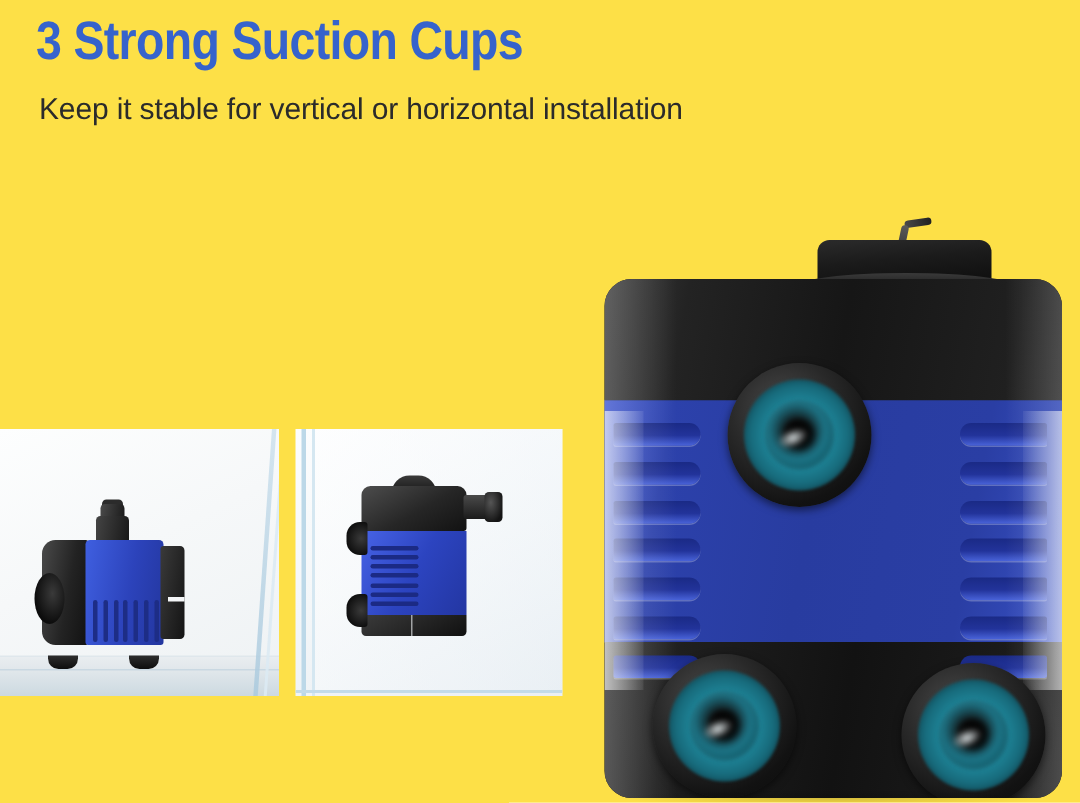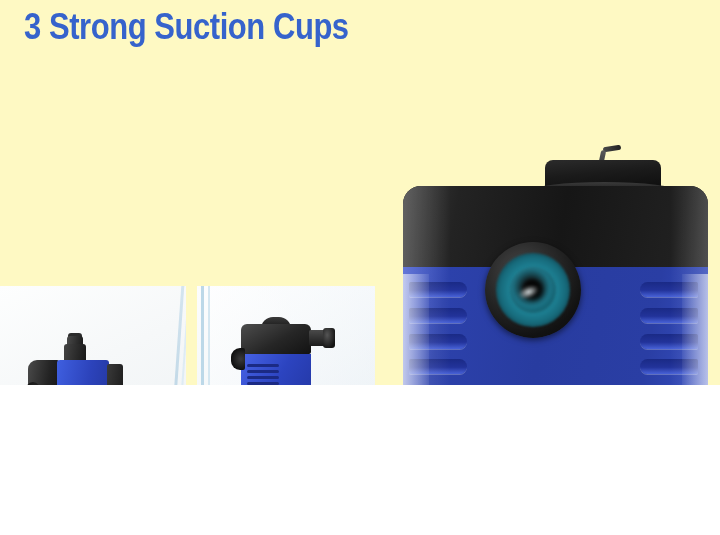--- a/index.html
+++ b/index.html
@@ -3,21 +3,21 @@
 <meta charset="utf-8">
 <style>
   html,body{margin:0;padding:0;}
   body{
     width:720px;height:535px;
     background:#ffffff;
     font-family:"Liberation Sans","DejaVu Sans",sans-serif;
     overflow:hidden;
     position:relative;
   }
-  #stage{position:relative;width:720px;height:385px;overflow:hidden;background:#fef9c3;}
+  #stage{position:relative;width:720px;height:535px;overflow:hidden;background:#fde047;}
 
   
   .headline{
     position:absolute;left:24px;top:4px;
     font-size:36px;
     font-weight:bold;
     color:#3663cc;
     letter-spacing:-0.5px;
     transform:scaleX(0.86);
     transform-origin:left center;
@@ -297,20 +297,21 @@
     background:radial-gradient(ellipse at center,rgba(0,0,0,.16),rgba(0,0,0,0) 72%);
   }
 </style>
 </head>
 <body>
 
 <div id="stage">
 
   <div class="headline">3 Strong Suction Cups</div>
 
+  <div class="subtitle">Keep it stable for vertical or horizontal installation</div>
 
   <div class="inset" id="inset-left">
     <div class="floor"></div>
     <div class="floor-line"></div>
     <div class="glass-right"></div>
     <div class="glass-right2"></div>
 
     <div class="pumpH">
       <div class="nozzle-top"></div>
       <div class="nozzle"></div>

